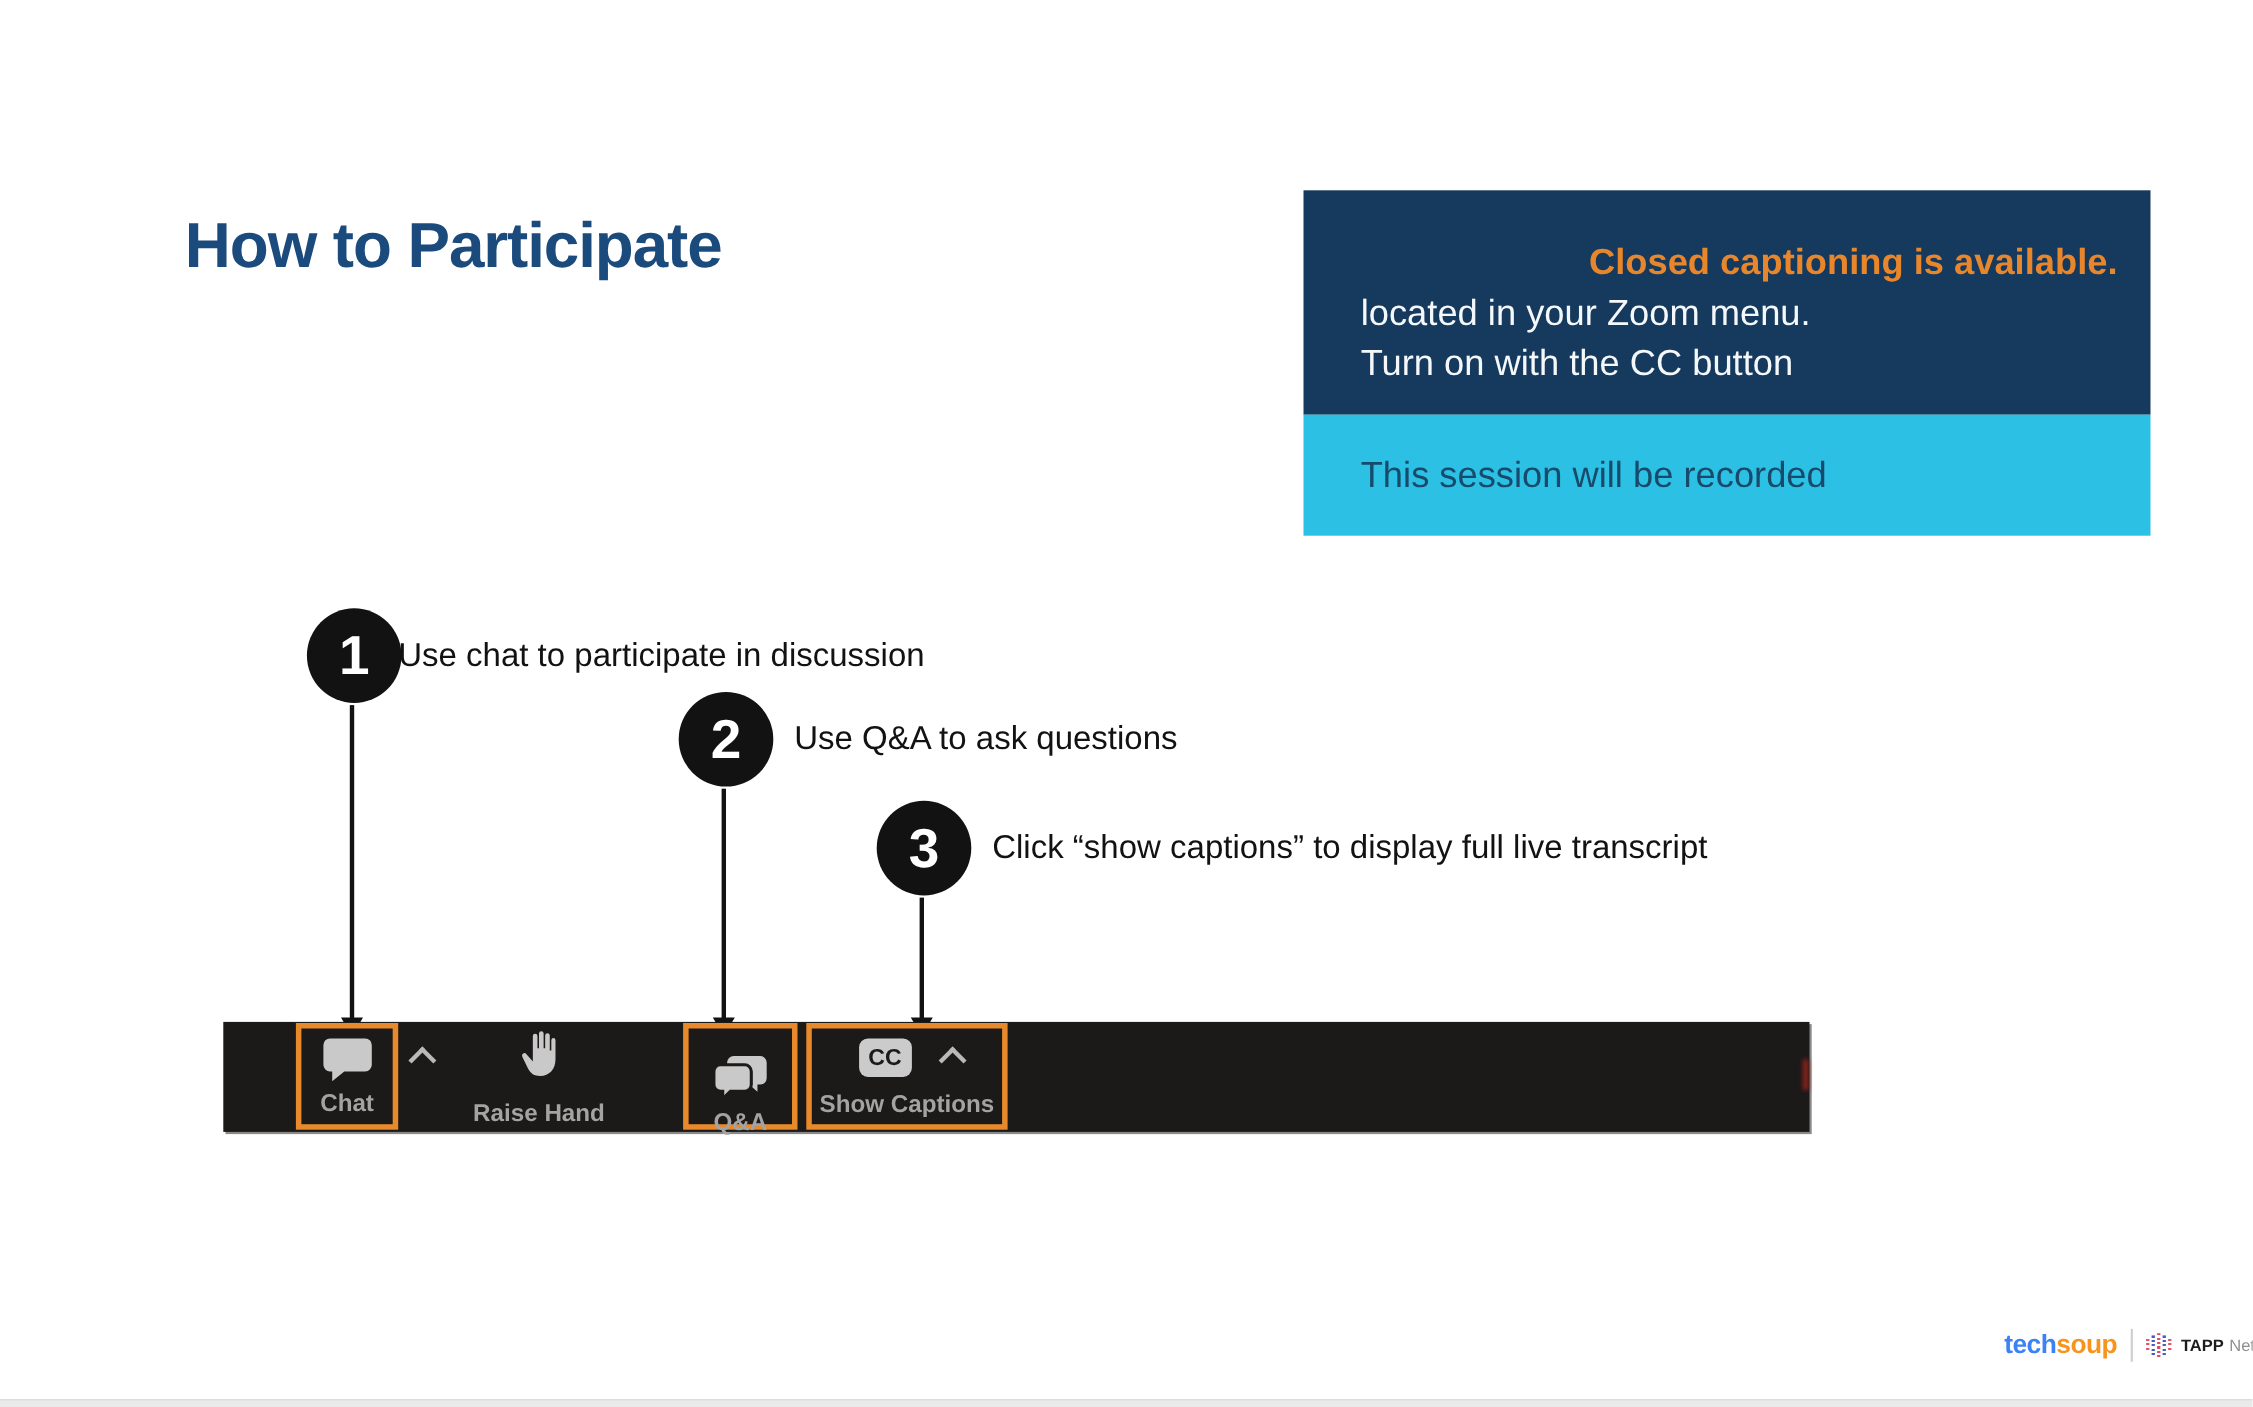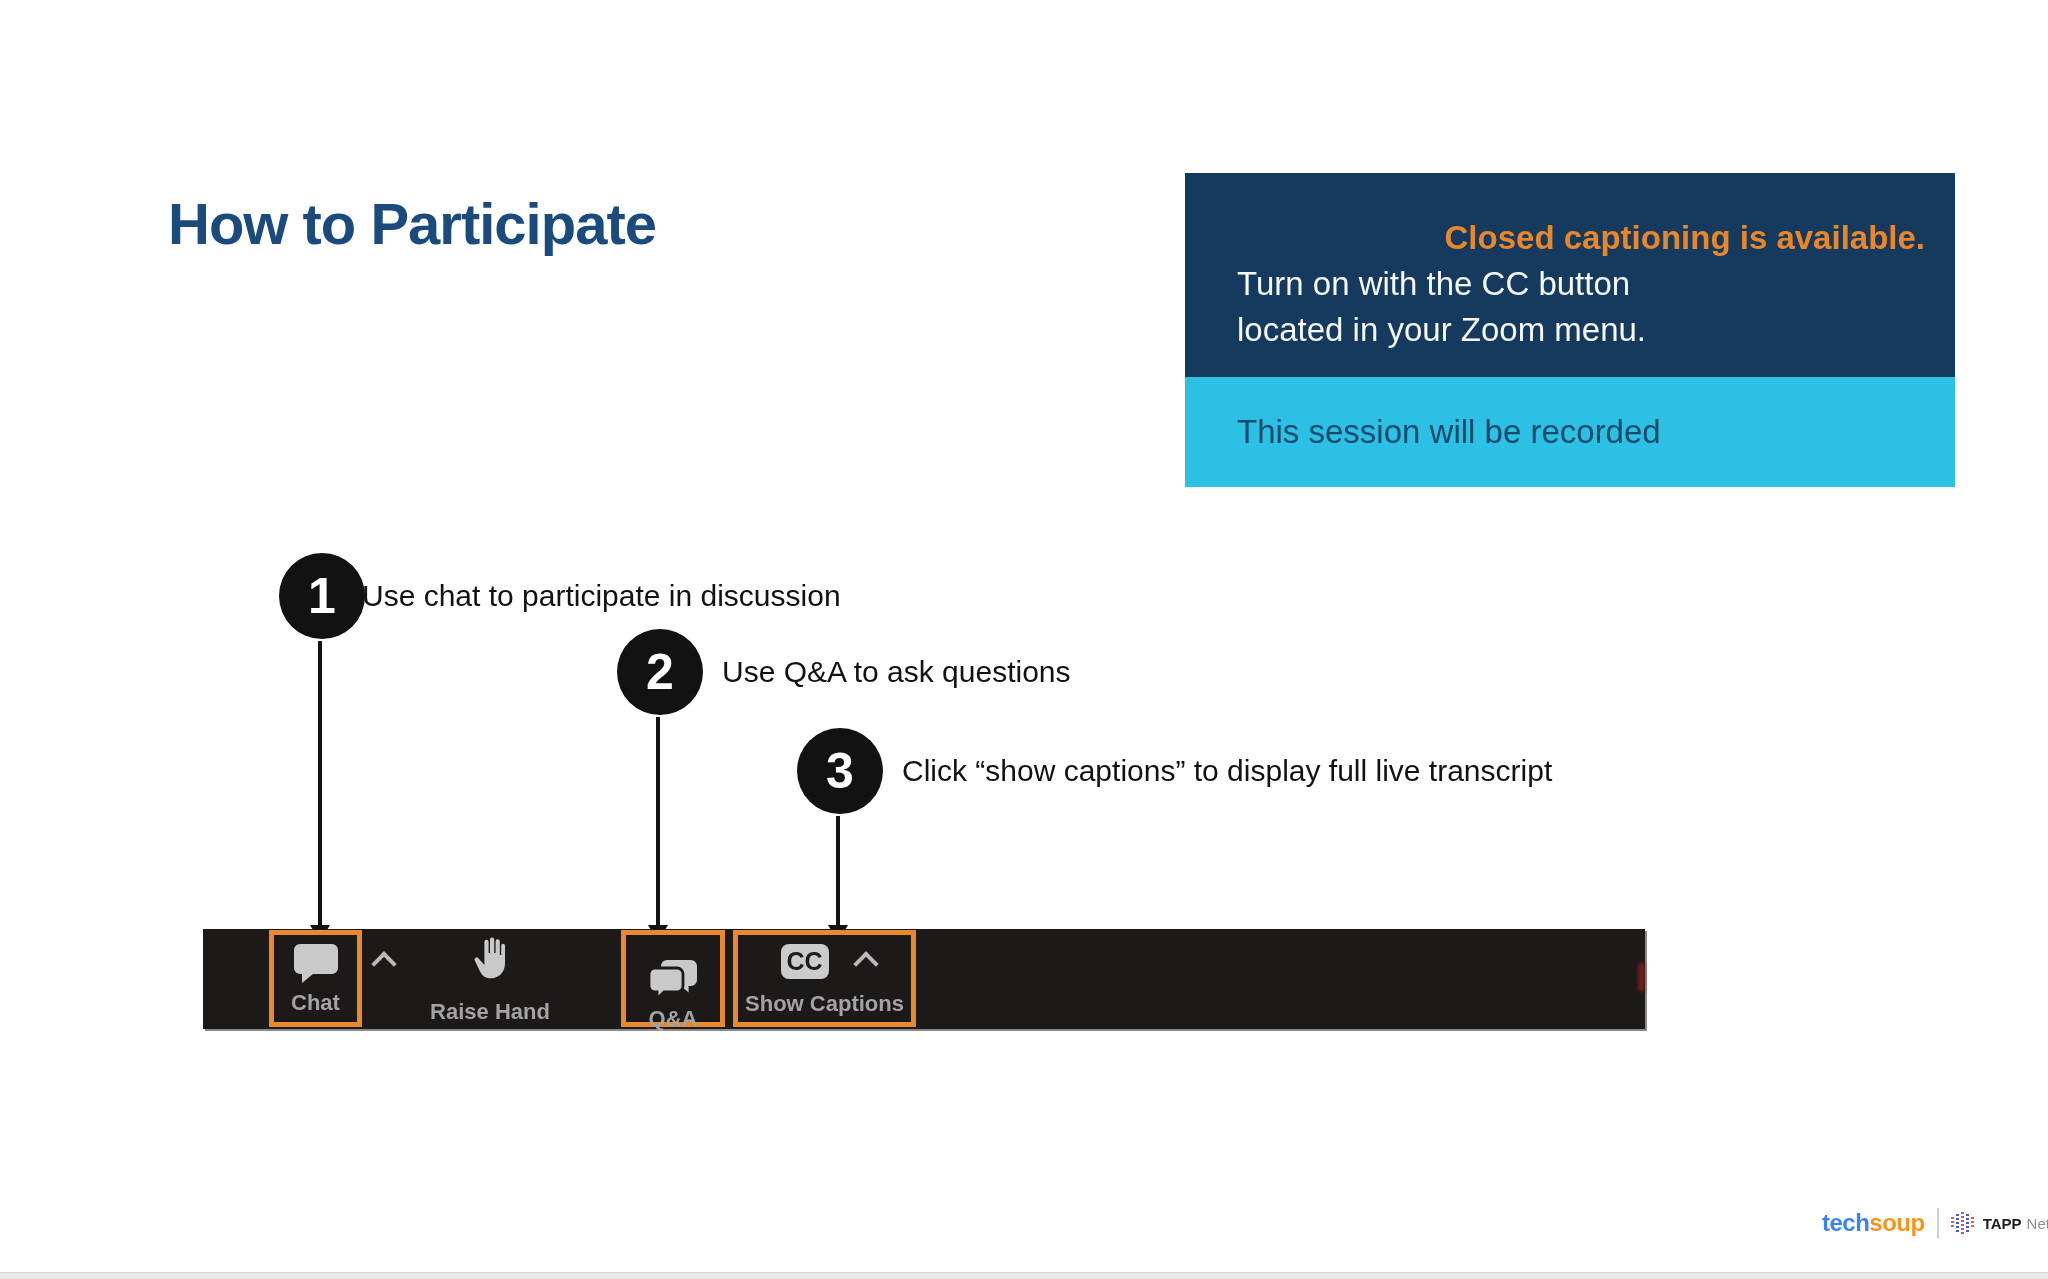--- a/index.html
+++ b/index.html
@@ -30,21 +30,21 @@
 
   
   .toolbar{position:absolute;left:203px;top:929px;width:1442px;height:100px;
            background:#1C1919;box-shadow:2px 2px 0 #8a8a8a;}
   .zbtn{position:absolute;display:flex;flex-direction:column;align-items:center;box-sizing:border-box;}
   .hl{border:5px solid #E8892B;}
   .zlabel{color:#a3a3a3;font-size:22px;font-weight:bold;white-space:nowrap;}
   .chev{width:14px;height:14px;border-top:4px solid #B9B9B9;border-right:4px solid #B9B9B9;
         transform:rotate(-45deg);}
   .ccbadge{width:48px;height:35px;background:#CBCBCB;border-radius:8px;color:#1B1B1B;
-           font-weight:bold;font-size:25px;display:flex;align-items:center;justify-content:center;}
+           font-weight:bold;font-size:21px;display:flex;align-items:center;justify-content:center;}
   .redsliver{position:absolute;right:1px;top:34px;width:5px;height:28px;background:#8C241C;
              filter:blur(2px);}
 
   
   .footer{position:absolute;left:1822px;top:1204px;height:38px;display:flex;align-items:center;}
   .brand{font-size:24px;font-weight:bold;letter-spacing:-0.5px;}
   .brand .t{color:#3b82f6;}
   .brand .s{color:#F7941E;}
   .fdiv{width:2px;height:30px;background:#D0D0D0;margin:0 12px;}
   .tappbars{display:flex;align-items:center;height:26px;margin-right:7px;}
@@ -59,22 +59,22 @@
 </head>
 <body>
 
 <div class="stage">
 
   <div class="title">How to Participate</div>
 
   <div class="infobox">
     <div class="infobox-top">
       <div class="cc-head">Closed captioning is available.</div>
+      <div class="cc-line">located in your Zoom menu.</div>
       <div class="cc-line">Turn on with the CC button</div>
-      <div class="cc-line">located in your Zoom menu.</div>
     </div>
     <div class="infobox-bottom">
       <div class="rec-line">This session will be recorded</div>
     </div>
   </div>
 
   <div class="badge" style="left:279px;top:553px;">1</div>
   <div class="steptext" style="left:362px;top:579px;">Use chat to participate in discussion</div>
   <div class="arrow-line" style="left:318px;top:641px;height:287px;"></div>
   <div class="arrow-head" style="left:310px;top:925px;"></div>

